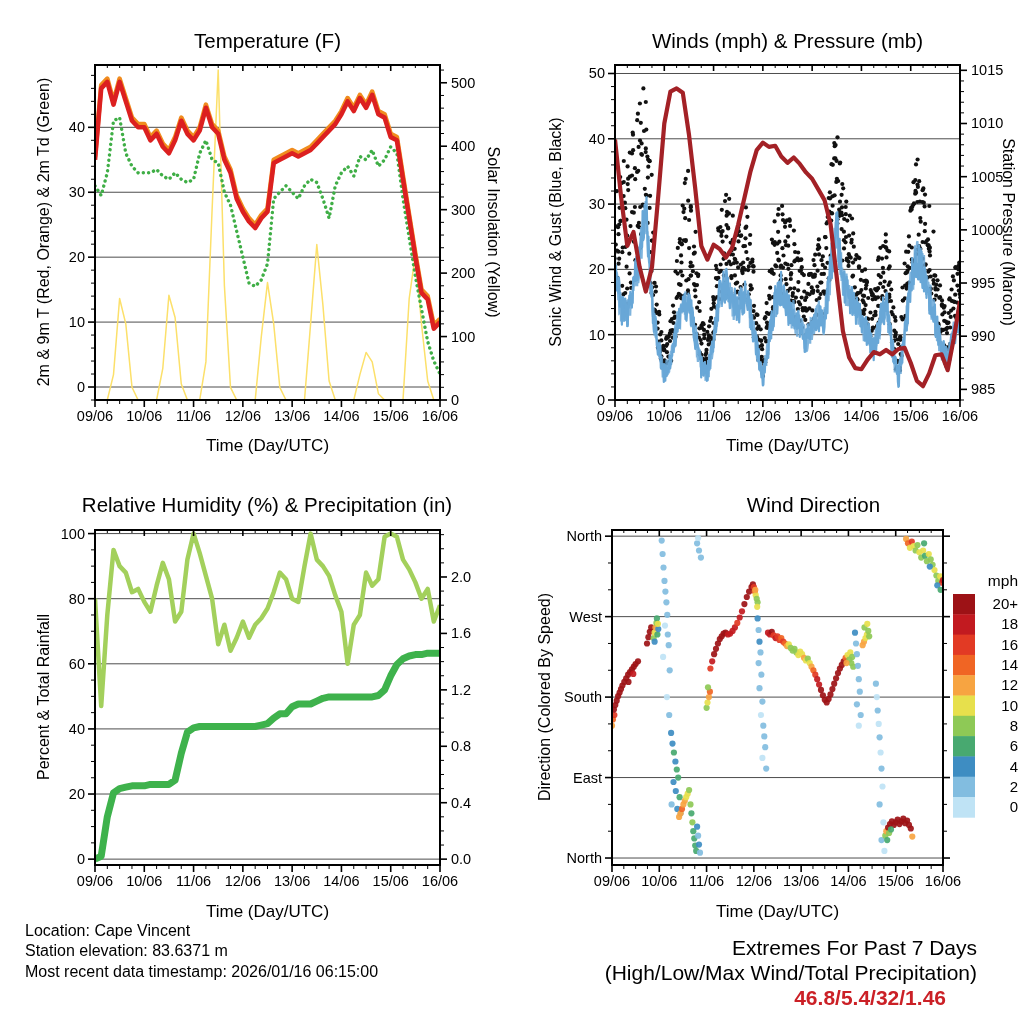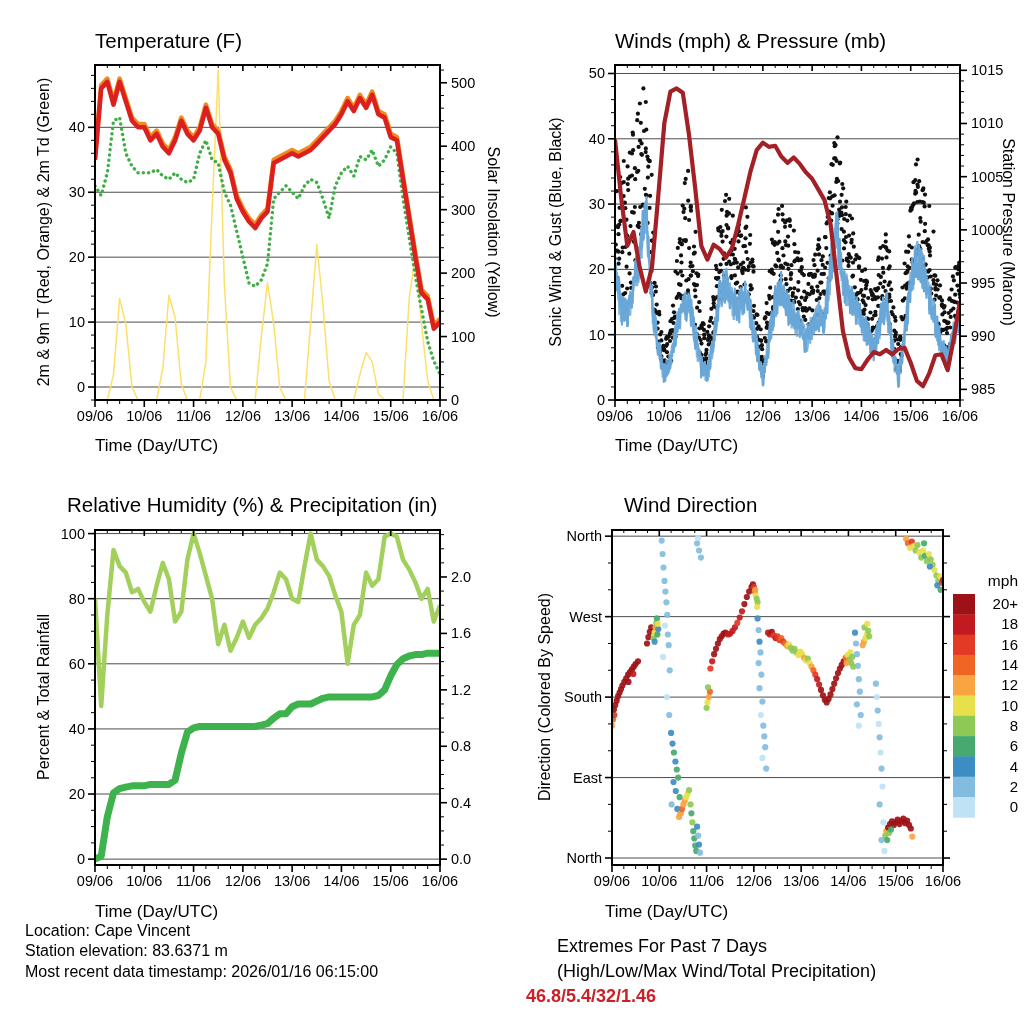--- a/index.html
+++ b/index.html
@@ -1,32 +1,32 @@
 <!DOCTYPE html>
 <html><head>
 <meta charset="utf-8">
 <style>
   html,body{margin:0;padding:0;background:#fff;}
   body{width:1024px;height:1024px;position:relative;overflow:hidden;
        font-family:"Liberation Sans",sans-serif;color:#000;}
   svg text{font-family:"Liberation Sans",sans-serif;}
-  .ptitle{position:absolute;font-size:20.5px;white-space:nowrap;}
-  .xlabel{position:absolute;text-align:left;font-size:17px;}
+  .ptitle{position:absolute;text-align:center;font-size:20.5px;white-space:nowrap;}
+  .xlabel{position:absolute;text-align:center;font-size:17px;}
   .rot{position:absolute;width:335px;height:22px;text-align:center;font-size:16px;white-space:nowrap;}
   .rl{transform:rotate(-90deg);}
   .rr{transform:rotate(90deg);}
   #footer{position:absolute;left:25px;top:921px;font-size:16px;line-height:20.4px;}
-  .eline{position:absolute;width:420px;font-size:18px;}
+  .eline{position:absolute;width:420px;text-align:right;font-size:21px;}
   #ext1{left:557px;top:936px;}
   #ext2{left:557px;top:961px;}
   #ext3{left:526px;top:986px;font-weight:bold;}
   #title-tl{left:95px;top:29px;width:345px;}
   #title-tr{left:615px;top:29px;width:345px;}
   #title-bl{left:67px;top:493px;width:400px;}
-  #title-br{left:624px;top:493px;width:331px;}
+  #title-br{left:648px;top:493px;width:331px;}
   #xlab-tl{left:95px;top:436px;width:345px;}
   #xlab-tr{left:615px;top:436px;width:345px;}
   #xlab-bl{left:95px;top:902px;width:345px;}
   #xlab-br{left:605px;top:902px;width:345px;}
   #yl-tl{left:-122px;top:221px;}
   #yr-tl{left:323px;top:221px;}
   #yl-tr{left:390px;top:221px;}
   #yr-tr{left:838px;top:221px;}
   #yl-bl{left:-122px;top:686px;}
   #yl-br{left:379px;top:686px;}

